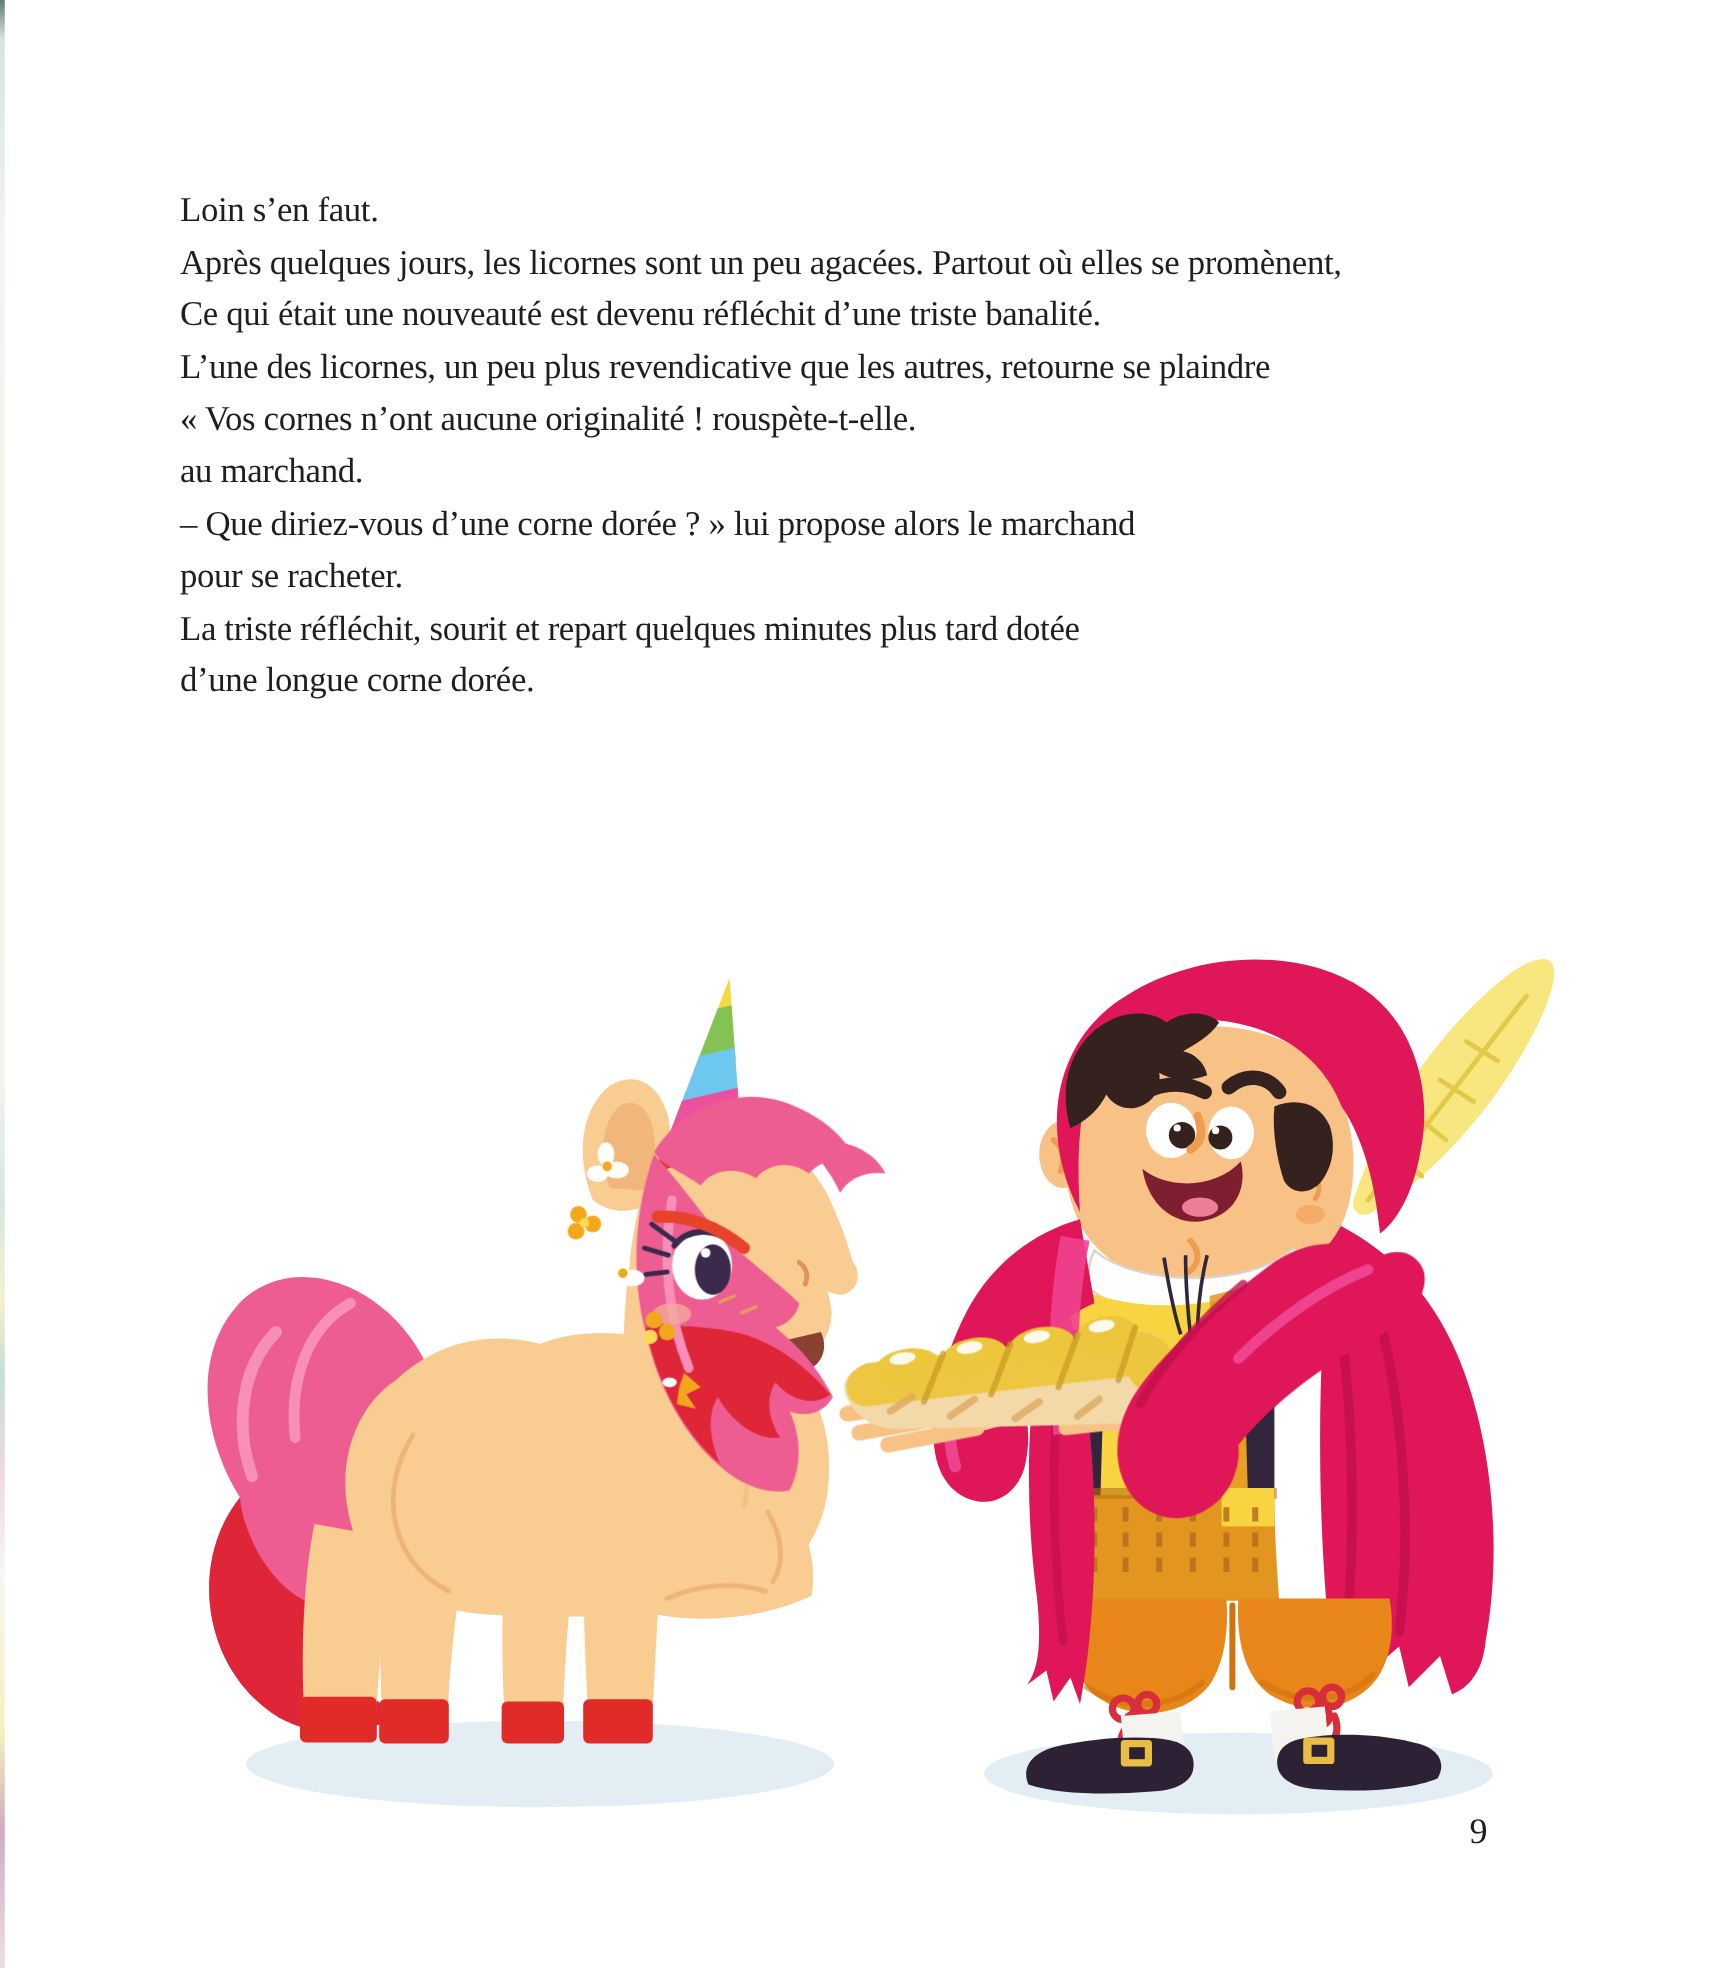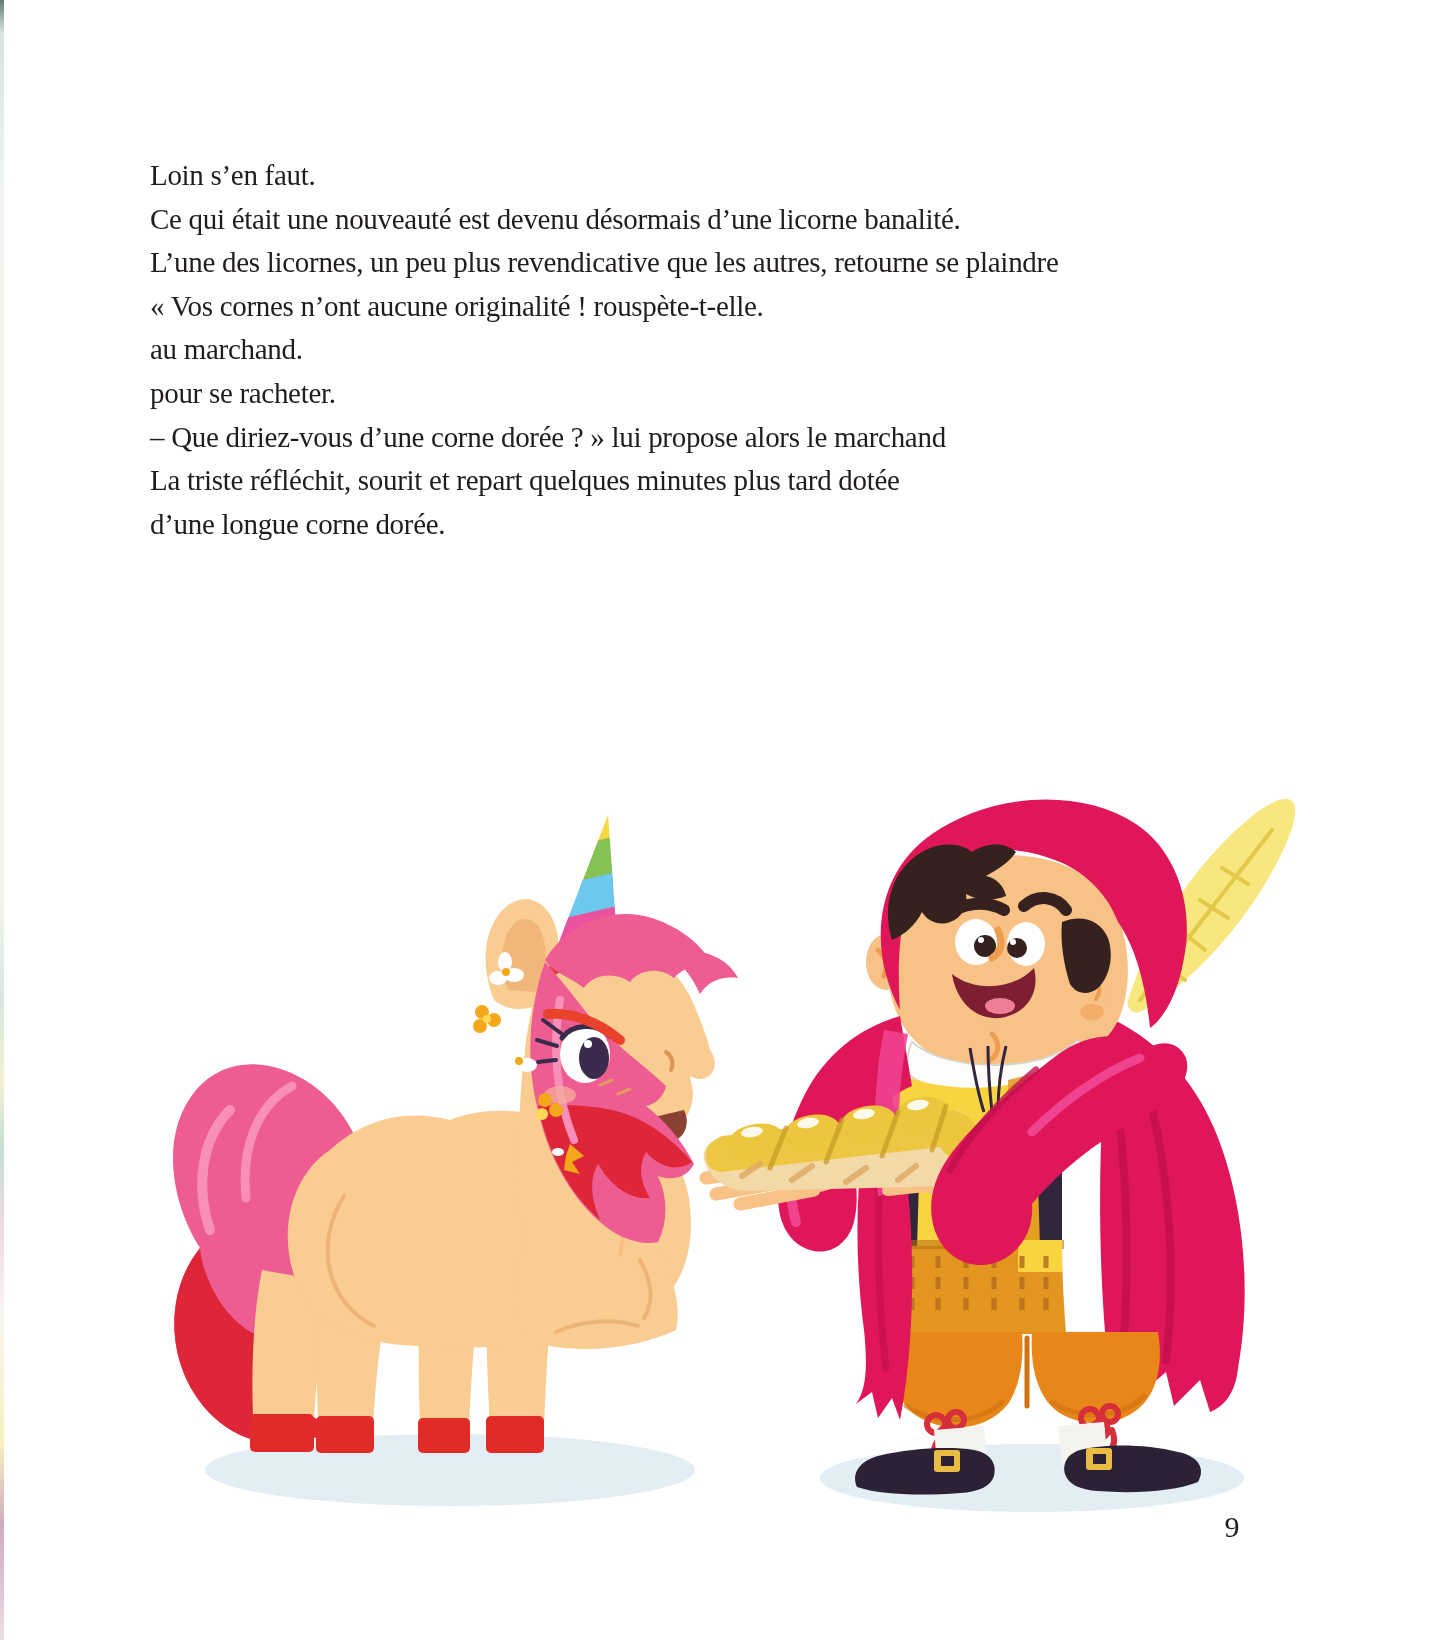--- a/index.html
+++ b/index.html
@@ -28,26 +28,27 @@
   }
   svg.illus{position:absolute;left:0;top:0;width:1445px;height:1640px}
 </style>
 </head>
 <body>
 
 <div class="edge-strip"></div>
 
 <div class="story">
   <p>Loin s’en faut.</p>
-  <p>Ce qui était une nouveauté est devenu désormais d’une licorne banalité.</p>
+  <p>Après quelques jours, les licornes sont un peu agacées. Partout où elles se promènent,</p>
+  <p>Ce qui était une nouveauté est devenu réfléchit d’une triste banalité.</p>
   <p>L’une des licornes, un peu plus revendicative que les autres, retourne se plaindre</p>
   <p>« Vos cornes n’ont aucune originalité ! rouspète-t-elle.</p>
   <p>au marchand.</p>
+  <p>– Que diriez-vous d’une corne dorée ? » lui propose alors le marchand</p>
   <p>pour se racheter.</p>
-  <p>– Que diriez-vous d’une corne dorée ? » lui propose alors le marchand</p>
   <p>La triste réfléchit, sourit et repart quelques minutes plus tard dotée</p>
   <p>d’une longue corne dorée.</p>
 </div>
 
 <svg class="illus" viewBox="0 0 1445 1640" aria-hidden="true">
 
   <g>
     <ellipse cx="450" cy="1470" rx="245" ry="36" fill="var(--ground-shadow)"></ellipse>
 
     <g>

